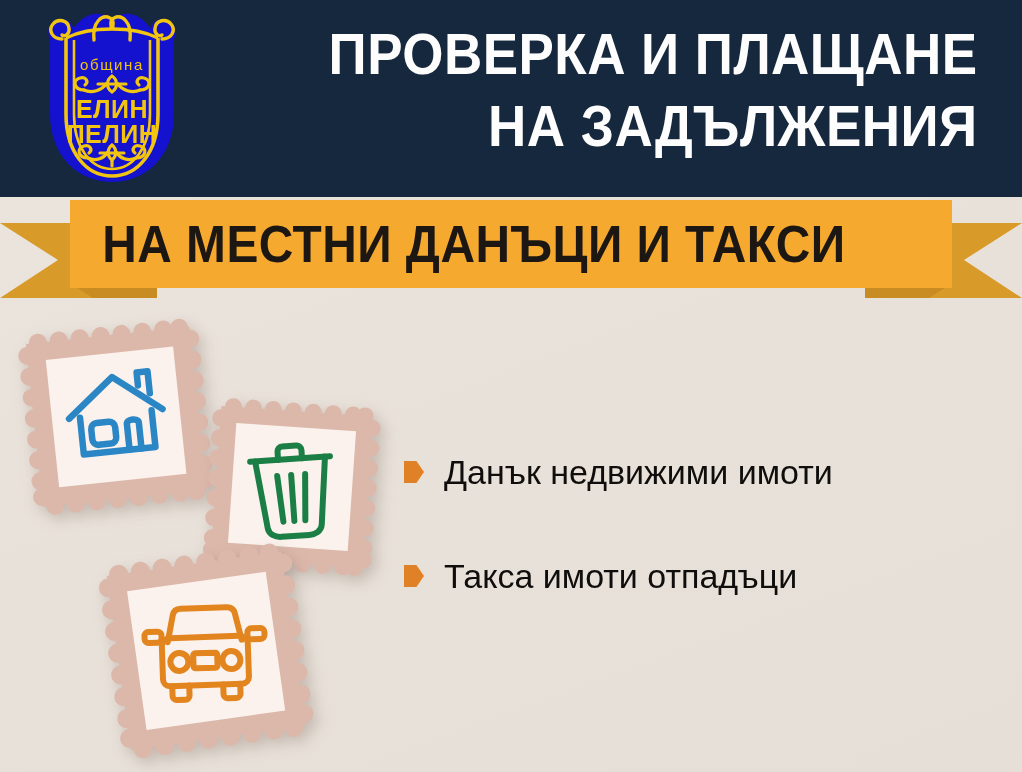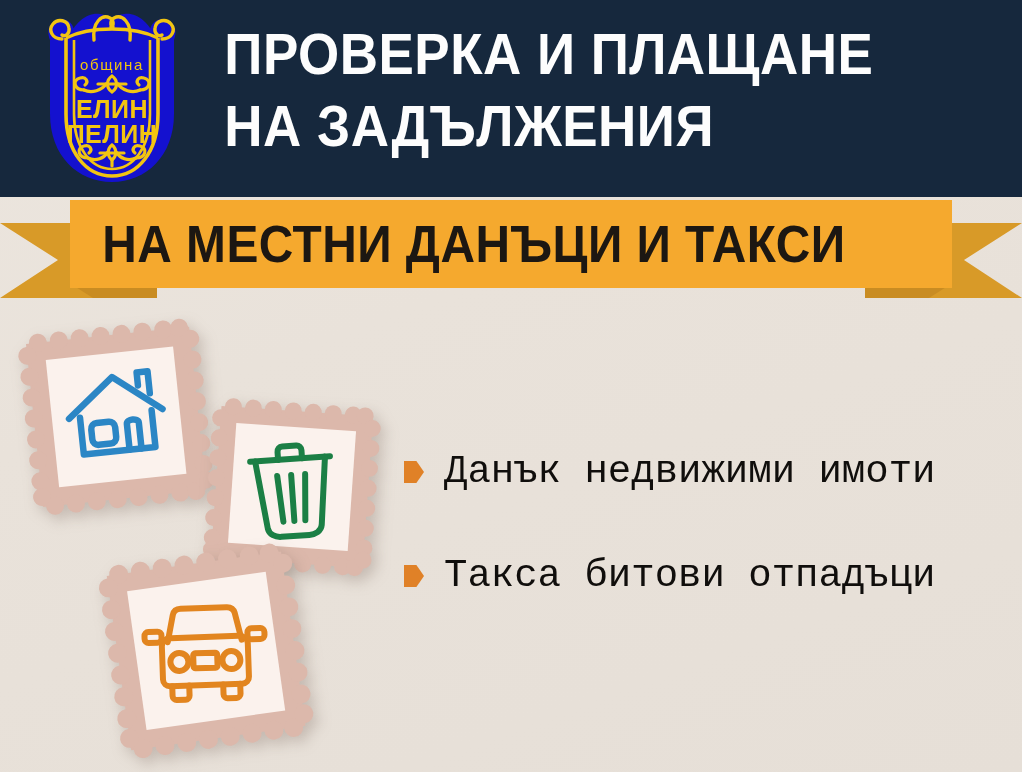--- a/index.html
+++ b/index.html
@@ -32,21 +32,21 @@
     left: 22px;
     top: 6px;
     width: 172px;
     height: 185px;
   }
   .header-titles {
     position: absolute;
     left: 196px;
     top: 18px;
     width: 810px;
-    text-align: left;
+    text-align: right;
     color: #fdfdfd;
   }
   .title-line {
     font-family: "Liberation Sans", sans-serif;
     font-weight: bold;
     font-size: 57px;
     line-height: 72px;
     letter-spacing: 0.5px;
     transform: scaleX(0.93);
     transform-origin: center;
@@ -134,22 +134,22 @@
   }
   .bullet-mark {
     flex: 0 0 auto;
     width: 20px;
     height: 22px;
     margin-right: 20px;
     background: #e08127;
     clip-path: polygon(0 0, 62% 0, 100% 50%, 62% 100%, 0 100%);
   }
   .bullet-label {
-    font-family: Liberation Mono, monospace;
-    font-size: 39px;
+    font-family: Liberation Sans, sans-serif;
+    font-size: 34px;
     color: #100e0c;
     line-height: 1;
     white-space: nowrap;
   }
 </style>
 </head>
 <body>
 
 <div id="poster">
 
@@ -387,17 +387,17 @@
     </div>
   </div>
 
   <div class="bullets">
     <div class="bullet-row">
       <span class="bullet-mark"></span>
       <span class="bullet-label">Данък недвижими имоти</span>
     </div>
     <div class="bullet-row">
       <span class="bullet-mark"></span>
-      <span class="bullet-label">Такса битови отпадъци</span>
+      <span class="bullet-label">Такса имоти отпадъци</span>
     </div>
   </div>
 
 </div>
 
 </body></html>

